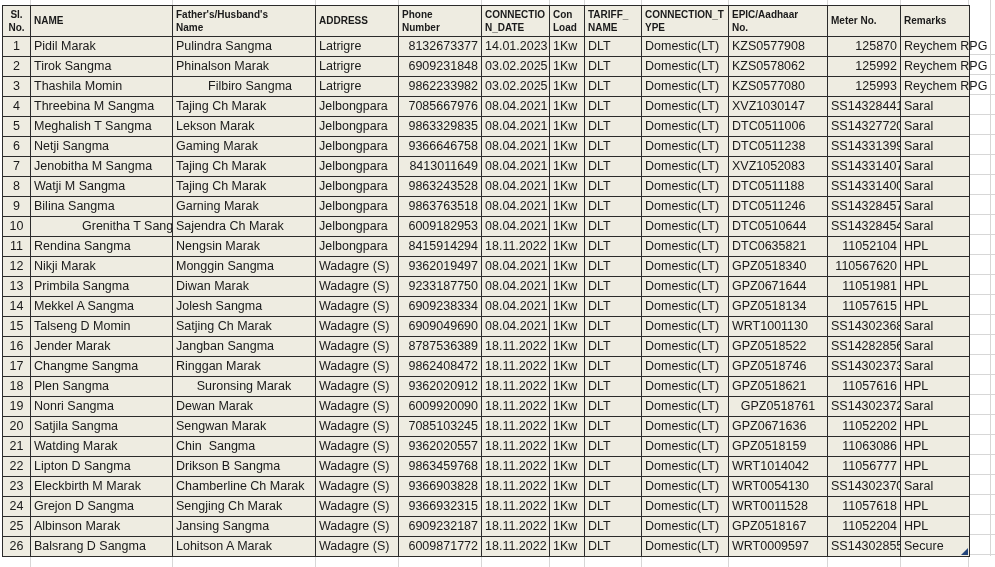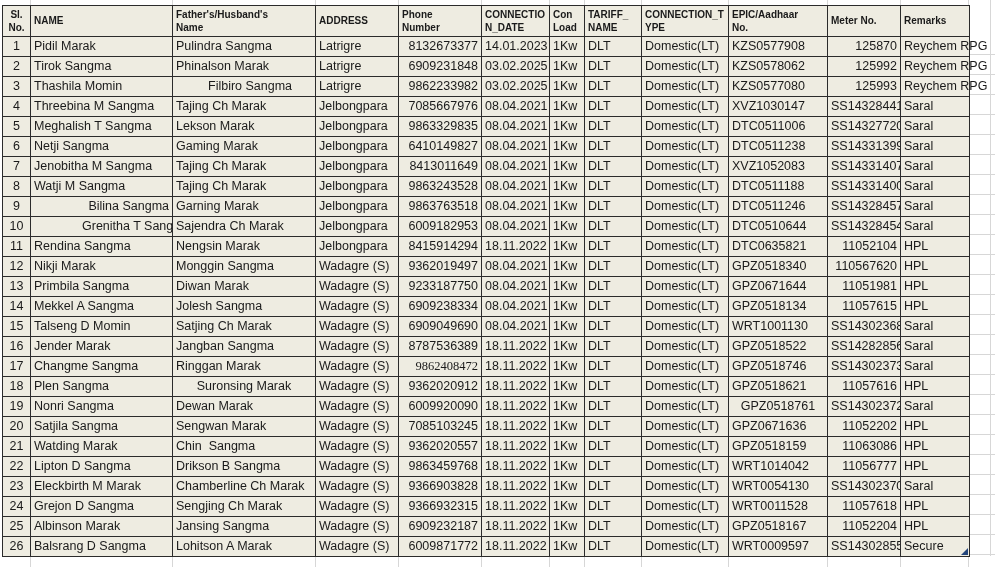--- a/index.html
+++ b/index.html
@@ -311,21 +311,21 @@
           <td class="col-name">
             <div class="cin" style="text-align: left;">Netji Sangma</div>
           </td>
           <td class="col-father">
             <div class="cin" style="text-align: left;">Gaming Marak</div>
           </td>
           <td class="col-address">
             <div class="cin" style="text-align: left;">Jelbongpara</div>
           </td>
           <td class="col-phone">
-            <div class="cin" style="text-align: right;">6410149827</div>
+            <div class="cin" style="text-align: right;">9366646758</div>
           </td>
           <td class="col-conn_date">
             <div class="cin" style="text-align: left;">08.04.2021</div>
           </td>
           <td class="col-con_load">
             <div class="cin" style="text-align: left;">1Kw</div>
           </td>
           <td class="col-tariff">
             <div class="cin" style="text-align: left;">DLT</div>
           </td>
@@ -416,21 +416,21 @@
           </td>
           <td class="col-remarks">
             <div class="cin" style="text-align: left;">Saral</div>
           </td>
         </tr>
         <tr>
           <td class="col-sl">
             <div class="cin" style="text-align: center;">9</div>
           </td>
           <td class="col-name">
-            <div class="cin" style="text-align: right;">Bilina Sangma</div>
+            <div class="cin" style="text-align: left;">Bilina Sangma</div>
           </td>
           <td class="col-father">
             <div class="cin" style="text-align: left;">Garning Marak</div>
           </td>
           <td class="col-address">
             <div class="cin" style="text-align: left;">Jelbongpara</div>
           </td>
           <td class="col-phone">
             <div class="cin" style="text-align: right;">9863763518</div>
           </td>
@@ -729,21 +729,21 @@
           <td class="col-name">
             <div class="cin" style="text-align: left;">Changme Sangma</div>
           </td>
           <td class="col-father">
             <div class="cin" style="text-align: left;">Ringgan Marak</div>
           </td>
           <td class="col-address">
             <div class="cin" style="text-align: left;">Wadagre (S)</div>
           </td>
           <td class="col-phone">
-            <div class="cin" style="text-align: right; font-family: Liberation Serif, serif;">9862408472</div>
+            <div class="cin" style="text-align: right;">9862408472</div>
           </td>
           <td class="col-conn_date">
             <div class="cin" style="text-align: left;">18.11.2022</div>
           </td>
           <td class="col-con_load">
             <div class="cin" style="text-align: left;">1Kw</div>
           </td>
           <td class="col-tariff">
             <div class="cin" style="text-align: left;">DLT</div>
           </td>

